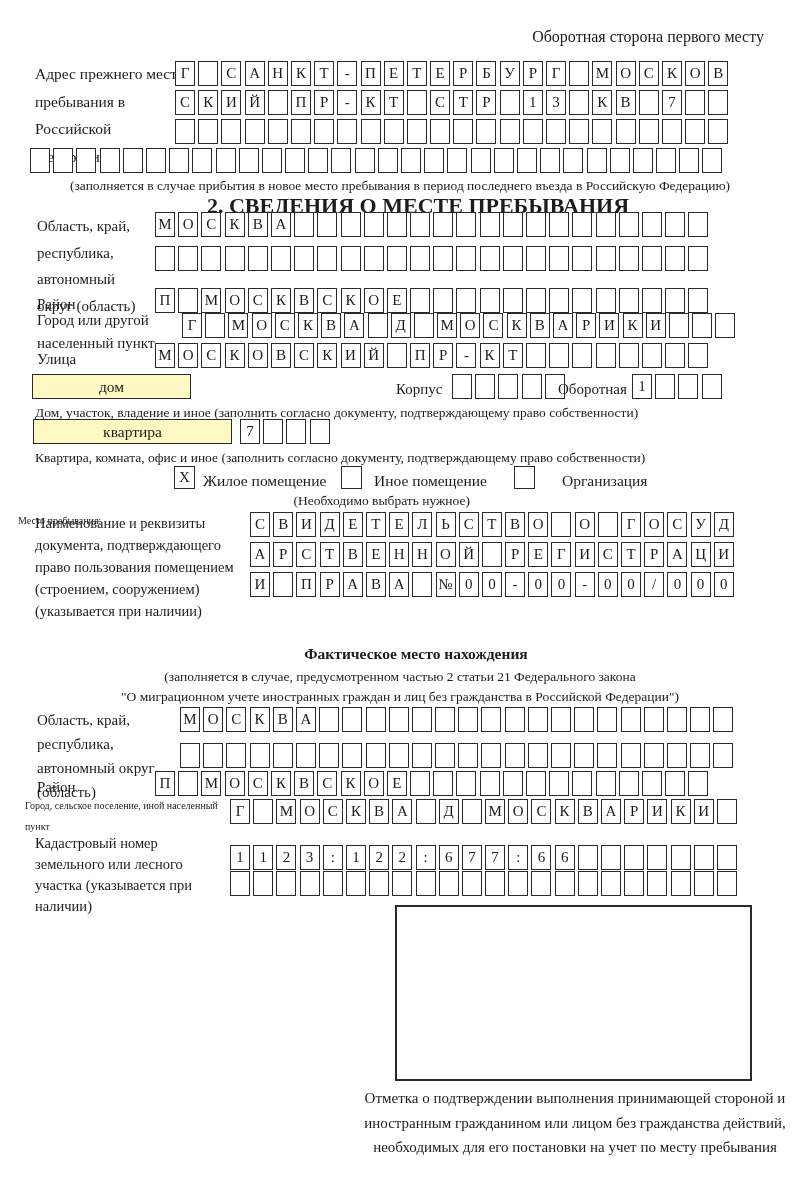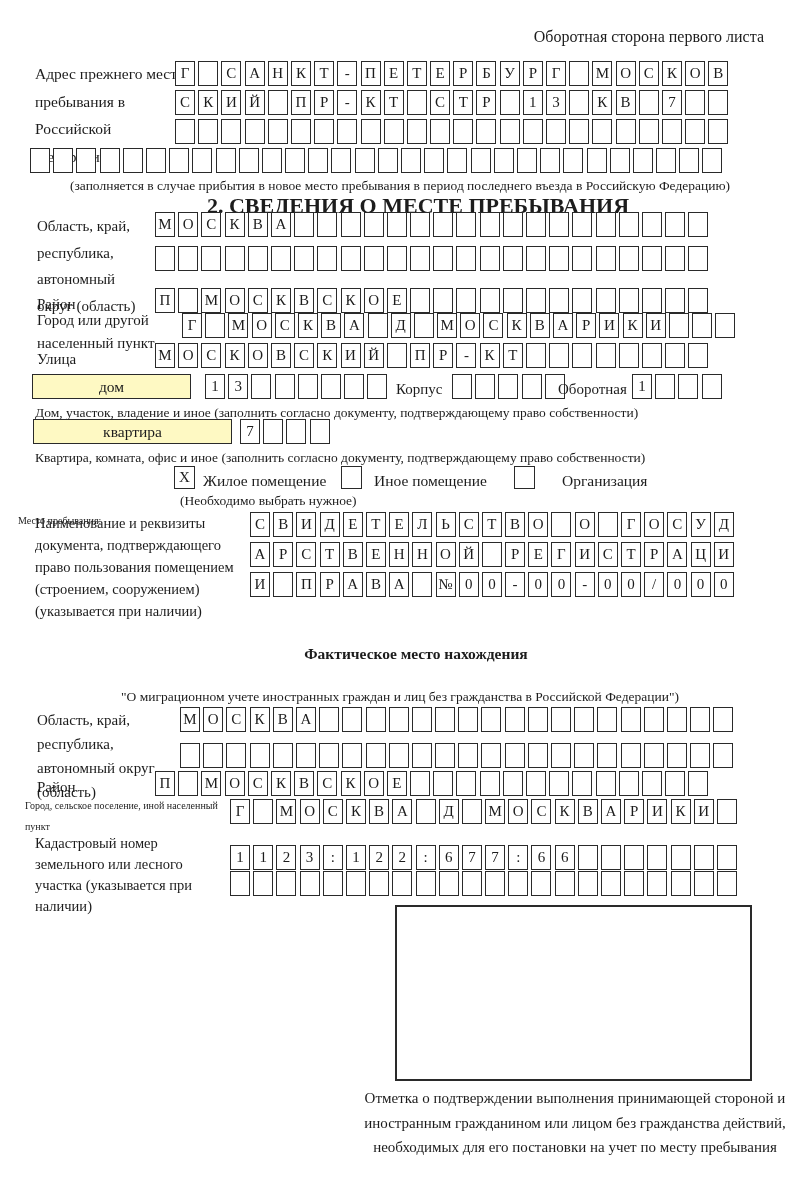--- a/index.html
+++ b/index.html
@@ -16,21 +16,21 @@
            font-size:15.5px;line-height:23px;background:#fef9c3;}
   .checkbox{position:absolute;display:inline-block;width:19px;height:21px;border:1.5px solid #2a2a2a;
             text-align:center;font-size:15px;line-height:21px;background:#fff;}
   .stampbox{position:absolute;border:2px solid #2a2a2a;background:#fff;}
 </style>
 </head>
 <body>
 
 <div class="form">
 
-  <div class="lbl" style="top:24px;right:36px;font-size:16px;">Оборотная сторона первого листа</div>
+  <div class="lbl" style="top:24px;right:36px;font-size:16px;">Оборотная сторона первого месту</div>
 
   <div class="lbl" style="left:35px;top:60px;width:150px;line-height:27.5px;font-size:15.5px;">Адрес прежнего места пребывания в Российской Федерации</div>
   <div class="cellrow" style="left:175px;top:61px;"><span class="cell">Г</span><span class="cell"></span><span class="cell">С</span><span class="cell">А</span><span class="cell">Н</span><span class="cell">К</span><span class="cell">Т</span><span class="cell">-</span><span class="cell">П</span><span class="cell">Е</span><span class="cell">Т</span><span class="cell">Е</span><span class="cell">Р</span><span class="cell">Б</span><span class="cell">У</span><span class="cell">Р</span><span class="cell">Г</span><span class="cell"></span><span class="cell">М</span><span class="cell">О</span><span class="cell">С</span><span class="cell">К</span><span class="cell">О</span><span class="cell">В</span></div>
   <div class="cellrow" style="left:175px;top:90px;"><span class="cell">С</span><span class="cell">К</span><span class="cell">И</span><span class="cell">Й</span><span class="cell"></span><span class="cell">П</span><span class="cell">Р</span><span class="cell">-</span><span class="cell">К</span><span class="cell">Т</span><span class="cell"></span><span class="cell">С</span><span class="cell">Т</span><span class="cell">Р</span><span class="cell"></span><span class="cell">1</span><span class="cell">3</span><span class="cell"></span><span class="cell">К</span><span class="cell">В</span><span class="cell"></span><span class="cell">7</span><span class="cell"></span><span class="cell"></span></div>
   <div class="cellrow" style="left:175px;top:119px;"><span class="cell"></span><span class="cell"></span><span class="cell"></span><span class="cell"></span><span class="cell"></span><span class="cell"></span><span class="cell"></span><span class="cell"></span><span class="cell"></span><span class="cell"></span><span class="cell"></span><span class="cell"></span><span class="cell"></span><span class="cell"></span><span class="cell"></span><span class="cell"></span><span class="cell"></span><span class="cell"></span><span class="cell"></span><span class="cell"></span><span class="cell"></span><span class="cell"></span><span class="cell"></span><span class="cell"></span></div>
   <div class="cellrow" style="left:30px;top:148px;"><span class="cell"></span><span class="cell"></span><span class="cell"></span><span class="cell"></span><span class="cell"></span><span class="cell"></span><span class="cell"></span><span class="cell"></span><span class="cell"></span><span class="cell"></span><span class="cell"></span><span class="cell"></span><span class="cell"></span><span class="cell"></span><span class="cell"></span><span class="cell"></span><span class="cell"></span><span class="cell"></span><span class="cell"></span><span class="cell"></span><span class="cell"></span><span class="cell"></span><span class="cell"></span><span class="cell"></span><span class="cell"></span><span class="cell"></span><span class="cell"></span><span class="cell"></span><span class="cell"></span><span class="cell"></span></div>
   <div class="lbl small center" style="top:177px;">(заполняется в случае прибытия в новое место пребывания в период последнего въезда в Российскую Федерацию)</div>
 
   <div class="lbl center bold" style="top:193px;font-size:22px;padding-left:18px;">2. СВЕДЕНИЯ О МЕСТЕ ПРЕБЫВАНИЯ</div>
 
@@ -41,46 +41,46 @@
   <div class="lbl" style="left:37px;top:291px;">Район</div>
   <div class="cellrow" style="left:155px;top:288px;"><span class="cell">П</span><span class="cell"></span><span class="cell">М</span><span class="cell">О</span><span class="cell">С</span><span class="cell">К</span><span class="cell">В</span><span class="cell">С</span><span class="cell">К</span><span class="cell">О</span><span class="cell">Е</span><span class="cell"></span><span class="cell"></span><span class="cell"></span><span class="cell"></span><span class="cell"></span><span class="cell"></span><span class="cell"></span><span class="cell"></span><span class="cell"></span><span class="cell"></span><span class="cell"></span><span class="cell"></span><span class="cell"></span></div>
 
   <div class="lbl" style="left:37px;top:309px;width:135px;line-height:22.5px;">Город или другой населенный пункт</div>
   <div class="cellrow" style="left:182px;top:313px;"><span class="cell">Г</span><span class="cell"></span><span class="cell">М</span><span class="cell">О</span><span class="cell">С</span><span class="cell">К</span><span class="cell">В</span><span class="cell">А</span><span class="cell"></span><span class="cell">Д</span><span class="cell"></span><span class="cell">М</span><span class="cell">О</span><span class="cell">С</span><span class="cell">К</span><span class="cell">В</span><span class="cell">А</span><span class="cell">Р</span><span class="cell">И</span><span class="cell">К</span><span class="cell">И</span><span class="cell"></span><span class="cell"></span><span class="cell"></span></div>
 
   <div class="lbl" style="left:37px;top:346px;">Улица</div>
   <div class="cellrow" style="left:155px;top:343px;"><span class="cell">М</span><span class="cell">О</span><span class="cell">С</span><span class="cell">К</span><span class="cell">О</span><span class="cell">В</span><span class="cell">С</span><span class="cell">К</span><span class="cell">И</span><span class="cell">Й</span><span class="cell"></span><span class="cell">П</span><span class="cell">Р</span><span class="cell">-</span><span class="cell">К</span><span class="cell">Т</span><span class="cell"></span><span class="cell"></span><span class="cell"></span><span class="cell"></span><span class="cell"></span><span class="cell"></span><span class="cell"></span><span class="cell"></span></div>
 
   <div class="longbox" style="left:32px;top:374px;width:157px;">дом</div>
-  <div class="cellrow" style="left:205px;top:374px;"><span class="cell">1</span><span class="cell">3</span><span class="cell"></span><span class="cell"></span><span class="cell"></span><span class="cell"></span><span class="cell"></span><span class="cell"></span></div>
   <div class="lbl" style="left:396px;top:376px;">Корпус</div>
   <div class="cellrow" style="left:452px;top:374px;"><span class="cell"></span><span class="cell"></span><span class="cell"></span><span class="cell"></span><span class="cell"></span></div>
   <div class="lbl" style="left:558px;top:376px;">Оборотная</div>
   <div class="cellrow" style="left:632px;top:374px;"><span class="cell">1</span><span class="cell"></span><span class="cell"></span><span class="cell"></span></div>
   <div class="lbl small" style="left:35px;top:404px;">Дом, участок, владение и иное (заполнить согласно документу, подтверждающему право собственности)</div>
 
   <div class="longbox" style="left:33px;top:419px;width:197px;">квартира</div>
   <div class="cellrow" style="left:240px;top:419px;"><span class="cell">7</span><span class="cell"></span><span class="cell"></span><span class="cell"></span></div>
   <div class="lbl small" style="left:35px;top:449px;">Квартира, комната, офис и иное (заполнить согласно документу, подтверждающему право собственности)</div>
 
   <div class="lbl" style="left:18px;top:468px;font-size:10px;margin-top:40px;">Место пребывания:</div>
   <span class="checkbox" style="left:174px;top:466px;">X</span>
   <div class="lbl" style="left:203px;top:468px;font-size:15.5px;">Жилое помещение</div>
   <span class="checkbox" style="left:341px;top:466px;"></span>
   <div class="lbl" style="left:374px;top:468px;font-size:15.5px;">Иное помещение</div>
   <span class="checkbox" style="left:514px;top:466px;"></span>
   <div class="lbl" style="left:562px;top:468px;font-size:15.5px;">Организация</div>
-  <div class="lbl small" style="left:180px;top:492px;width:290px;text-align:left;">(Необходимо выбрать нужное)</div>
+  <div class="lbl small" style="left:180px;top:492px;width:290px;text-align:right;">(Необходимо выбрать нужное)</div>
 
   <div class="lbl" style="left:35px;top:512px;width:205px;line-height:22px;font-size:14.5px;">Наименование и реквизиты документа, подтверждающего право пользования помещением (строением, сооружением) (указывается при наличии)</div>
   <div class="cellrow" style="left:250px;top:512px;"><span class="cell">С</span><span class="cell">В</span><span class="cell">И</span><span class="cell">Д</span><span class="cell">Е</span><span class="cell">Т</span><span class="cell">Е</span><span class="cell">Л</span><span class="cell">Ь</span><span class="cell">С</span><span class="cell">Т</span><span class="cell">В</span><span class="cell">О</span><span class="cell"></span><span class="cell">О</span><span class="cell"></span><span class="cell">Г</span><span class="cell">О</span><span class="cell">С</span><span class="cell">У</span><span class="cell">Д</span></div>
   <div class="cellrow" style="left:250px;top:542px;"><span class="cell">А</span><span class="cell">Р</span><span class="cell">С</span><span class="cell">Т</span><span class="cell">В</span><span class="cell">Е</span><span class="cell">Н</span><span class="cell">Н</span><span class="cell">О</span><span class="cell">Й</span><span class="cell"></span><span class="cell">Р</span><span class="cell">Е</span><span class="cell">Г</span><span class="cell">И</span><span class="cell">С</span><span class="cell">Т</span><span class="cell">Р</span><span class="cell">А</span><span class="cell">Ц</span><span class="cell">И</span></div>
   <div class="cellrow" style="left:250px;top:572px;"><span class="cell">И</span><span class="cell"></span><span class="cell">П</span><span class="cell">Р</span><span class="cell">А</span><span class="cell">В</span><span class="cell">А</span><span class="cell"></span><span class="cell">№</span><span class="cell">0</span><span class="cell">0</span><span class="cell">-</span><span class="cell">0</span><span class="cell">0</span><span class="cell">-</span><span class="cell">0</span><span class="cell">0</span><span class="cell">/</span><span class="cell">0</span><span class="cell">0</span><span class="cell">0</span></div>
 
   <div class="lbl center bold" style="top:641px;font-size:15.5px;padding-left:16px;">Фактическое место нахождения</div>
+  <div class="lbl small center" style="top:668px;">(заполняется в случае, предусмотренном частью 2 статьи 21 Федерального закона</div>
   <div class="lbl small center" style="top:688px;">"О миграционном учете иностранных граждан и лиц без гражданства в Российской Федерации")</div>
 
   <div class="lbl" style="left:37px;top:708px;width:140px;line-height:24px;">Область, край, республика, автономный округ (область)</div>
   <div class="cellrow" style="left:180px;top:707px;"><span class="cell">М</span><span class="cell">О</span><span class="cell">С</span><span class="cell">К</span><span class="cell">В</span><span class="cell">А</span><span class="cell"></span><span class="cell"></span><span class="cell"></span><span class="cell"></span><span class="cell"></span><span class="cell"></span><span class="cell"></span><span class="cell"></span><span class="cell"></span><span class="cell"></span><span class="cell"></span><span class="cell"></span><span class="cell"></span><span class="cell"></span><span class="cell"></span><span class="cell"></span><span class="cell"></span><span class="cell"></span></div>
   <div class="cellrow" style="left:180px;top:743px;"><span class="cell"></span><span class="cell"></span><span class="cell"></span><span class="cell"></span><span class="cell"></span><span class="cell"></span><span class="cell"></span><span class="cell"></span><span class="cell"></span><span class="cell"></span><span class="cell"></span><span class="cell"></span><span class="cell"></span><span class="cell"></span><span class="cell"></span><span class="cell"></span><span class="cell"></span><span class="cell"></span><span class="cell"></span><span class="cell"></span><span class="cell"></span><span class="cell"></span><span class="cell"></span><span class="cell"></span></div>
 
   <div class="lbl" style="left:37px;top:774px;">Район</div>
   <div class="cellrow" style="left:155px;top:771px;"><span class="cell">П</span><span class="cell"></span><span class="cell">М</span><span class="cell">О</span><span class="cell">С</span><span class="cell">К</span><span class="cell">В</span><span class="cell">С</span><span class="cell">К</span><span class="cell">О</span><span class="cell">Е</span><span class="cell"></span><span class="cell"></span><span class="cell"></span><span class="cell"></span><span class="cell"></span><span class="cell"></span><span class="cell"></span><span class="cell"></span><span class="cell"></span><span class="cell"></span><span class="cell"></span><span class="cell"></span><span class="cell"></span></div>
 
   <div class="lbl" style="left:25px;top:796px;width:200px;line-height:20.5px;font-size:10px;">Город, сельское поселение, иной населенный пункт</div>

